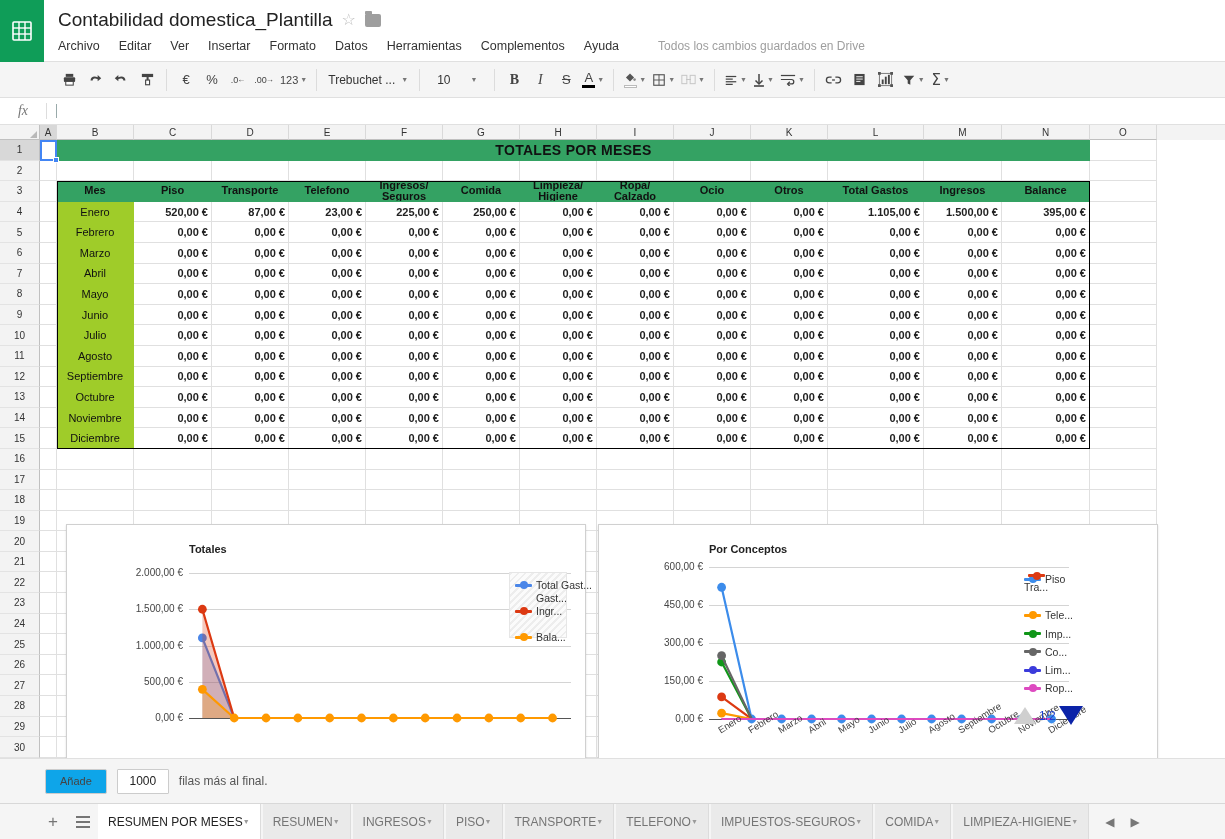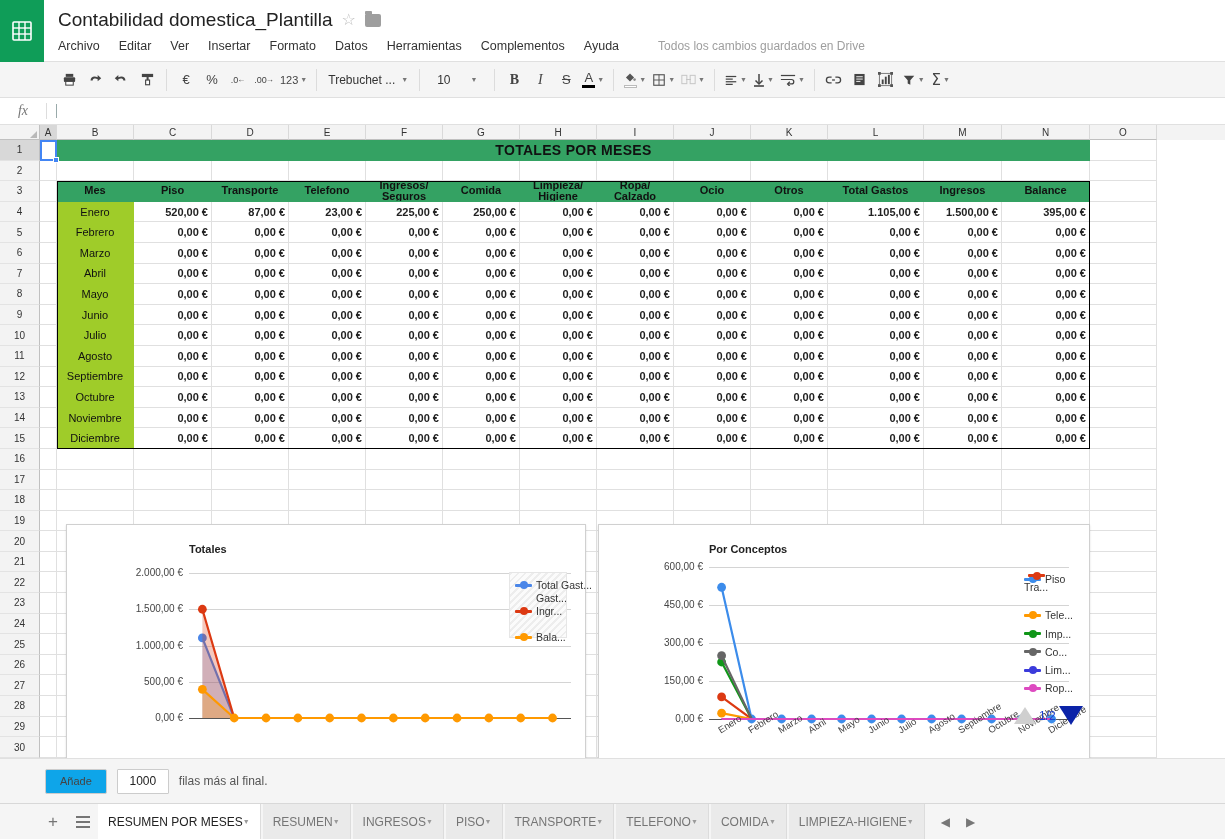--- a/index.html
+++ b/index.html
@@ -996,21 +996,21 @@
           <div class="legend-item" style="left: 448px; top: 80px;">
             <span class="lg-line" style="background: rgb(220, 57, 18);"></span>
             <span>Ingr...</span>
           </div>
           <div class="legend-item" style="left: 448px; top: 106px;">
             <span class="lg-line" style="background: rgb(255, 153, 0);"></span>
             <span>Bala...</span>
           </div>
           <div class="legend-item" style="left: 469px; top: 67px;">Gast...</div>
         </div>
-        <div class="chart" style="left: 558px; top: 384px; width: 492px; height: 239px;">
+        <div class="chart" style="left: 558px; top: 384px; width: 560px; height: 239px;">
           <div class="chart-title" style="left: 110px; top: 18px;">Por Conceptos</div>
           <div class="gridline" style="left: 110px; top: 42px; width: 360px;"></div>
           <div class="axis-lbl" style="left: 42px; top: 36px; width: 62px;">600,00 €</div>
           <div class="gridline" style="left: 110px; top: 80px; width: 360px;"></div>
           <div class="axis-lbl" style="left: 42px; top: 74px; width: 62px;">450,00 €</div>
           <div class="gridline" style="left: 110px; top: 118px; width: 360px;"></div>
           <div class="axis-lbl" style="left: 42px; top: 112px; width: 62px;">300,00 €</div>
           <div class="gridline" style="left: 110px; top: 156px; width: 360px;"></div>
           <div class="axis-lbl" style="left: 42px; top: 150px; width: 62px;">150,00 €</div>
           <div class="baseline" style="left: 110px; top: 194px; width: 360px;"></div>
@@ -1124,20 +1124,24 @@
       </div>
       <div class="stab">
         <span>TRANSPORTE</span>
         <span class="tcaret">▼</span>
       </div>
       <div class="stab">
         <span>TELEFONO</span>
         <span class="tcaret">▼</span>
       </div>
       <div class="stab">
+        <span>IMPUESTOS-SEGUROS</span>
+        <span class="tcaret">▼</span>
+      </div>
+      <div class="stab">
         <span>COMIDA</span>
         <span class="tcaret">▼</span>
       </div>
       <div class="stab">
         <span>LIMPIEZA-HIGIENE</span>
         <span class="tcaret">▼</span>
       </div>
     </div>
   <div class="tab-arrows">
     <span>◀</span>

